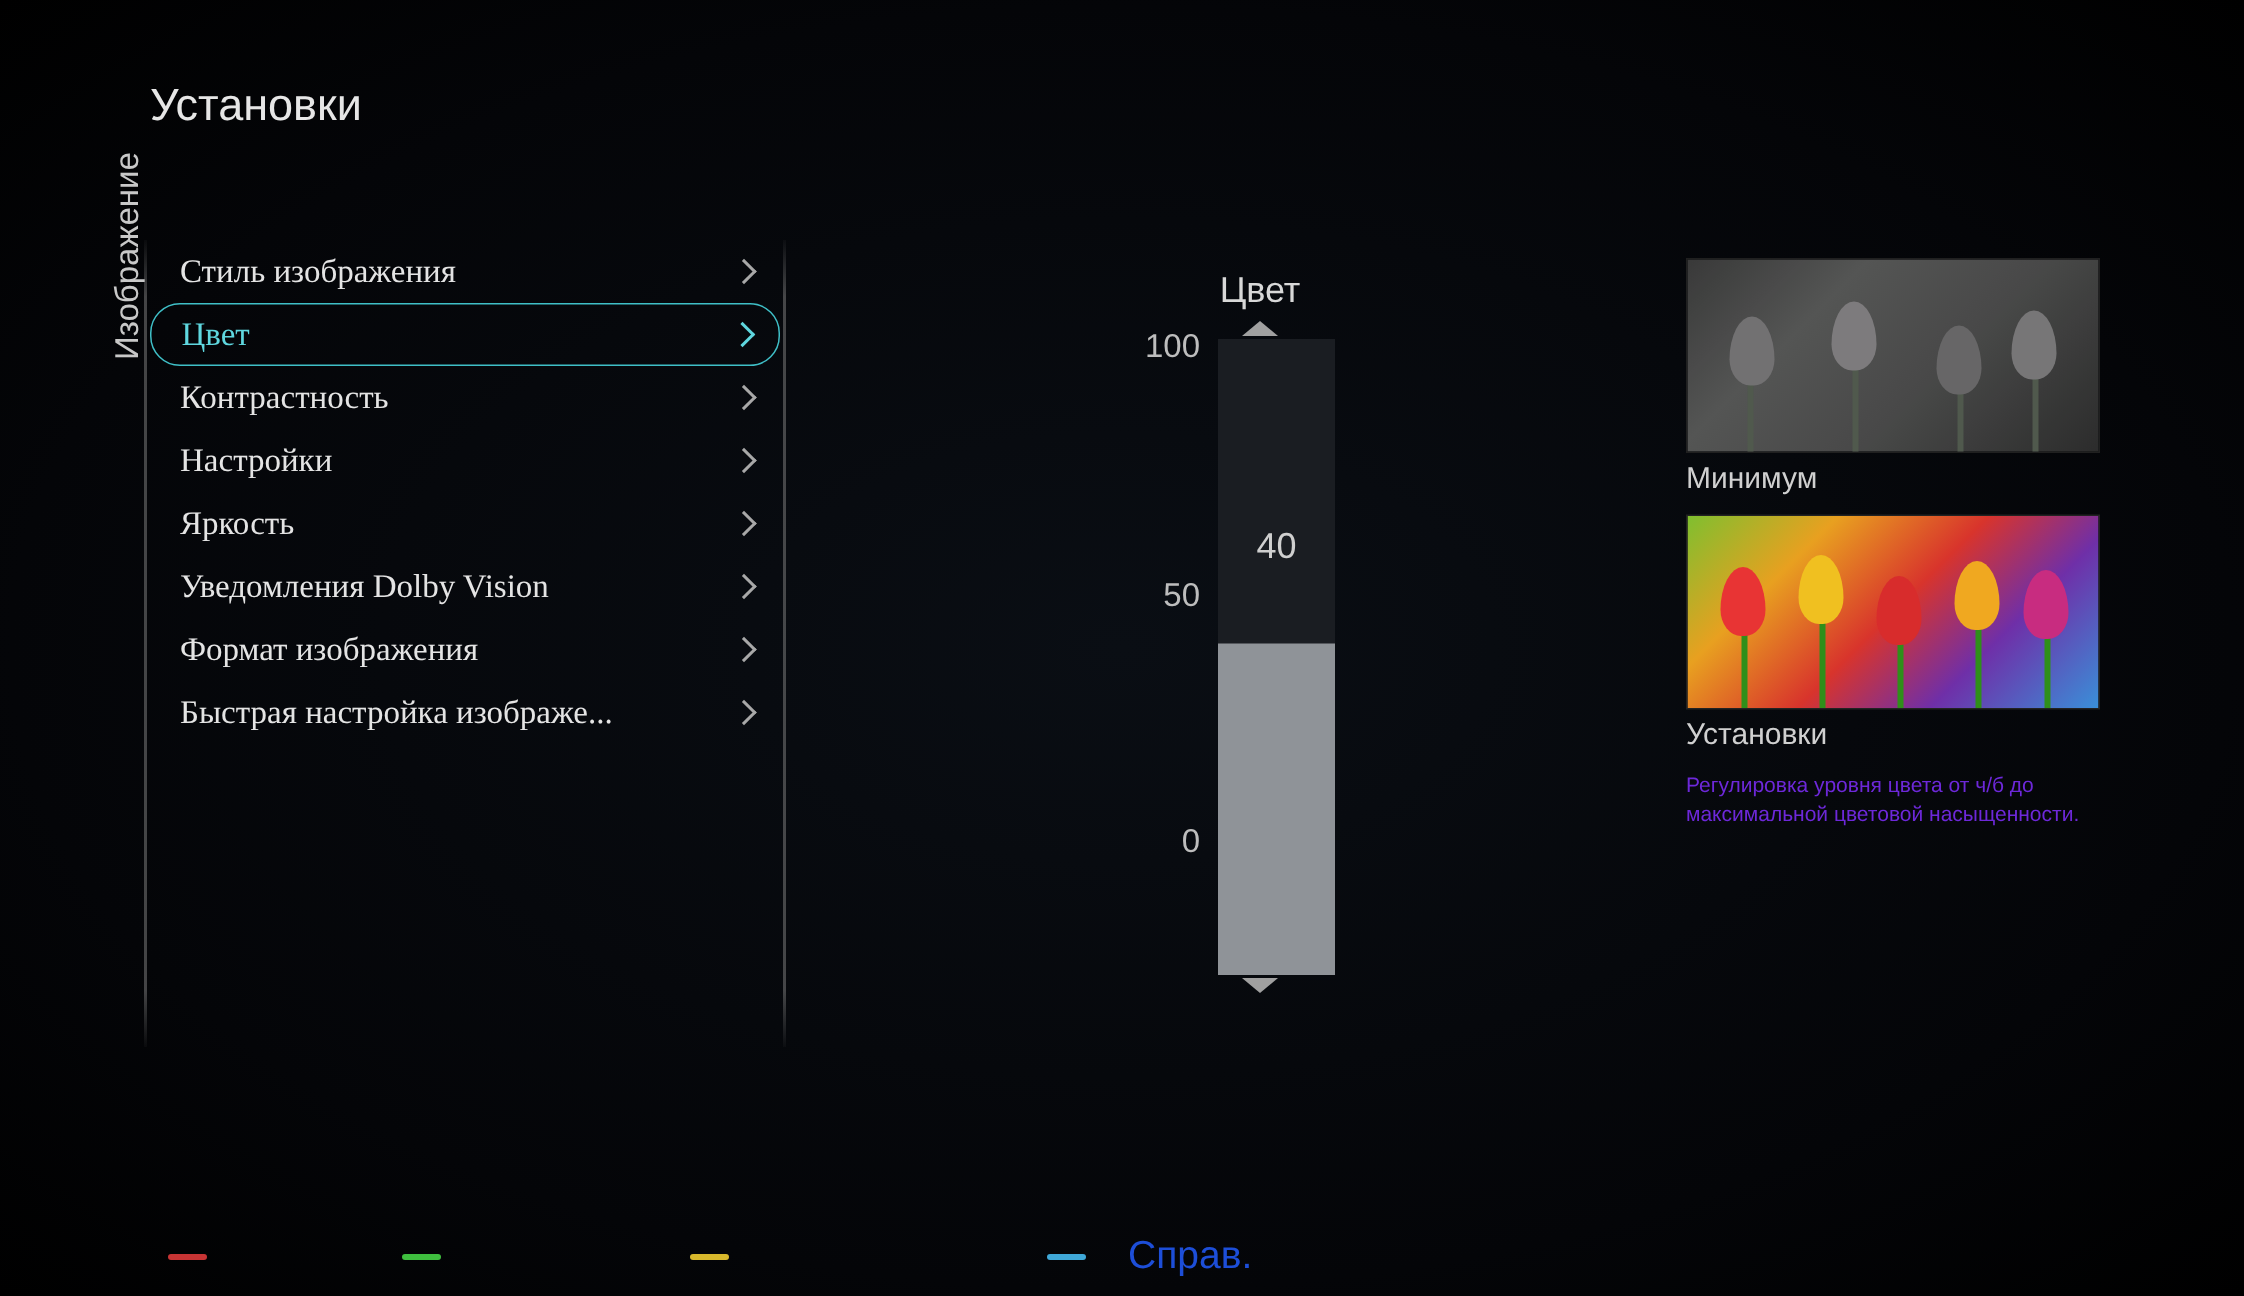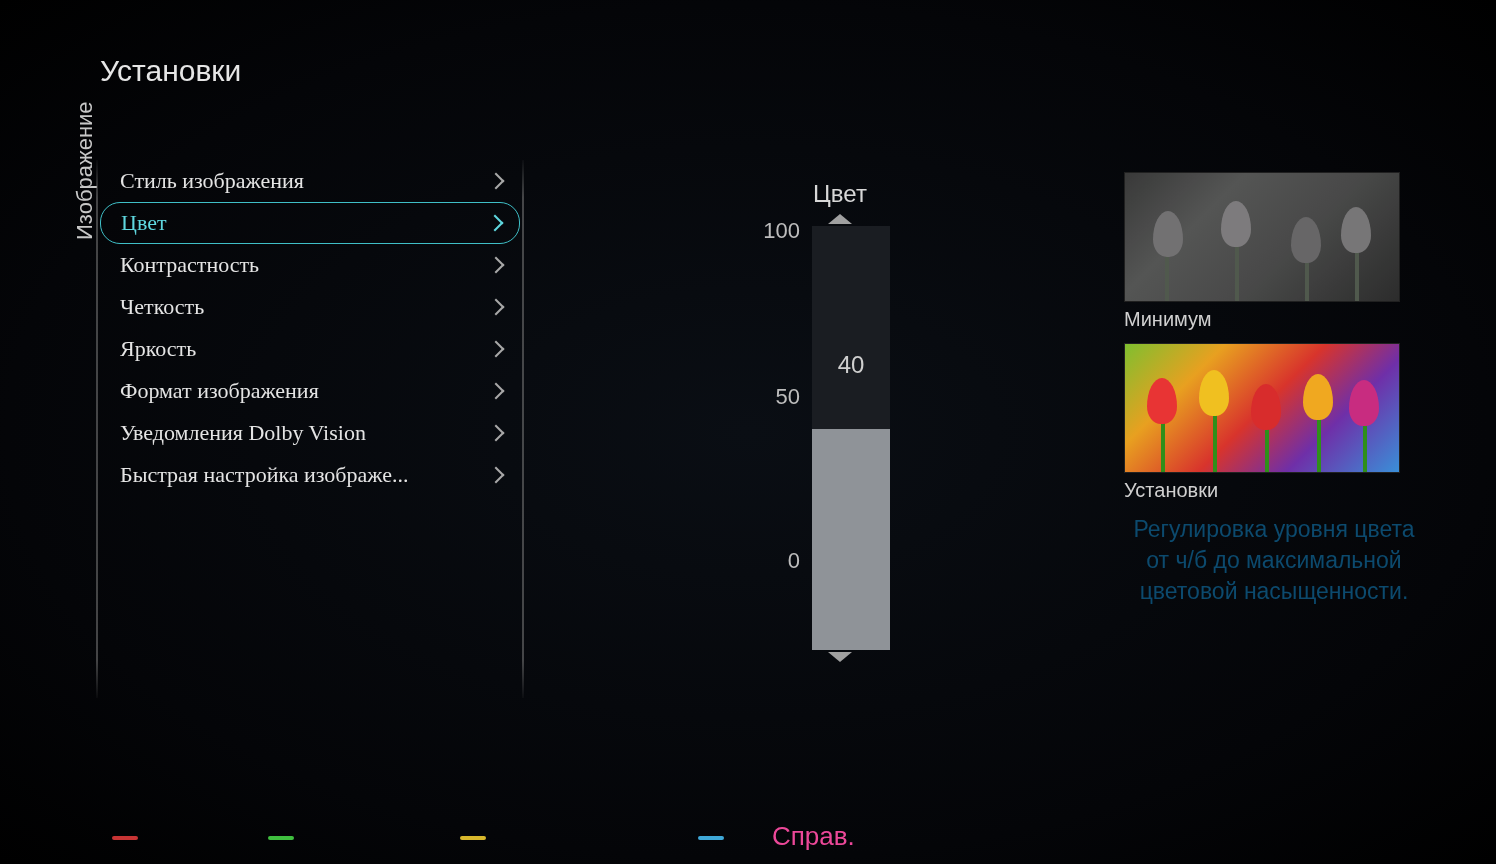--- a/index.html
+++ b/index.html
@@ -159,25 +159,24 @@
     margin-bottom: 6px;
     position: relative;
     overflow: hidden;
   }
   .preview-label {
     font-size: 20px;
     color: #d0d0d0;
     margin-bottom: 12px;
   }
   .preview-desc {
-    font-size: 23px;
+    font-size: 14px;
     line-height: 1.35;
-    color: #0c4a6e;
+    color: #6d28d9;
     margin-top: 6px;
-    text-align: center;
   }
   
   .tulips-min {
     background: linear-gradient(135deg, #3a3d3a 0%, #565a56 30%, #4a4d4a 60%, #2d2f2d 100%);
     filter: saturate(0.15) brightness(0.95);
   }
   .tulips-max {
     background: linear-gradient(135deg, #7fbf2f 0%, #e8a020 25%, #d8342c 50%, #6f2fa8 72%, #3a8fd8 100%);
   }
   .tulip {
@@ -201,24 +200,24 @@
     width: 26px;
     height: 4px;
     border-radius: 2px;
   }
   .dash-red    { left: 112px; background: #c73434; }
   .dash-green  { left: 268px; background: #3fbf3f; }
   .dash-yellow { left: 460px; background: #d8b82c; }
   .dash-blue   { left: 698px; background: #3fa8d8; }
   .help-label {
     position: absolute;
-    left: 772px;
+    left: 752px;
     bottom: -6px;
     font-size: 26px;
-    color: #ec4899;
+    color: #1d4ed8;
   }
 </style>
 </head>
 <body>
 
 <div class="page-title">Установки</div>
 
 <div class="vertical-category">Изображение</div>
 <div class="category-divider"></div>
 
@@ -229,33 +228,33 @@
     </div>
     <div class="menu-item selected">
       <span class="label">Цвет</span>
       <span class="chevron"></span>
     </div>
     <div class="menu-item">
       <span class="label">Контрастность</span>
       <span class="chevron"></span>
     </div>
     <div class="menu-item">
-      <span class="label">Четкость</span>
+      <span class="label">Настройки</span>
       <span class="chevron"></span>
     </div>
     <div class="menu-item">
       <span class="label">Яркость</span>
       <span class="chevron"></span>
     </div>
     <div class="menu-item">
+      <span class="label">Уведомления Dolby Vision</span>
+      <span class="chevron"></span>
+    </div>
+    <div class="menu-item">
       <span class="label">Формат изображения</span>
-      <span class="chevron"></span>
-    </div>
-    <div class="menu-item">
-      <span class="label">Уведомления Dolby Vision</span>
       <span class="chevron"></span>
     </div>
     <div class="menu-item">
       <span class="label">Быстрая настройка изображе...</span>
       <span class="chevron"></span>
     </div>
   </div>
 <div class="menu-list-divider"></div>
 
 <div class="slider-panel">

